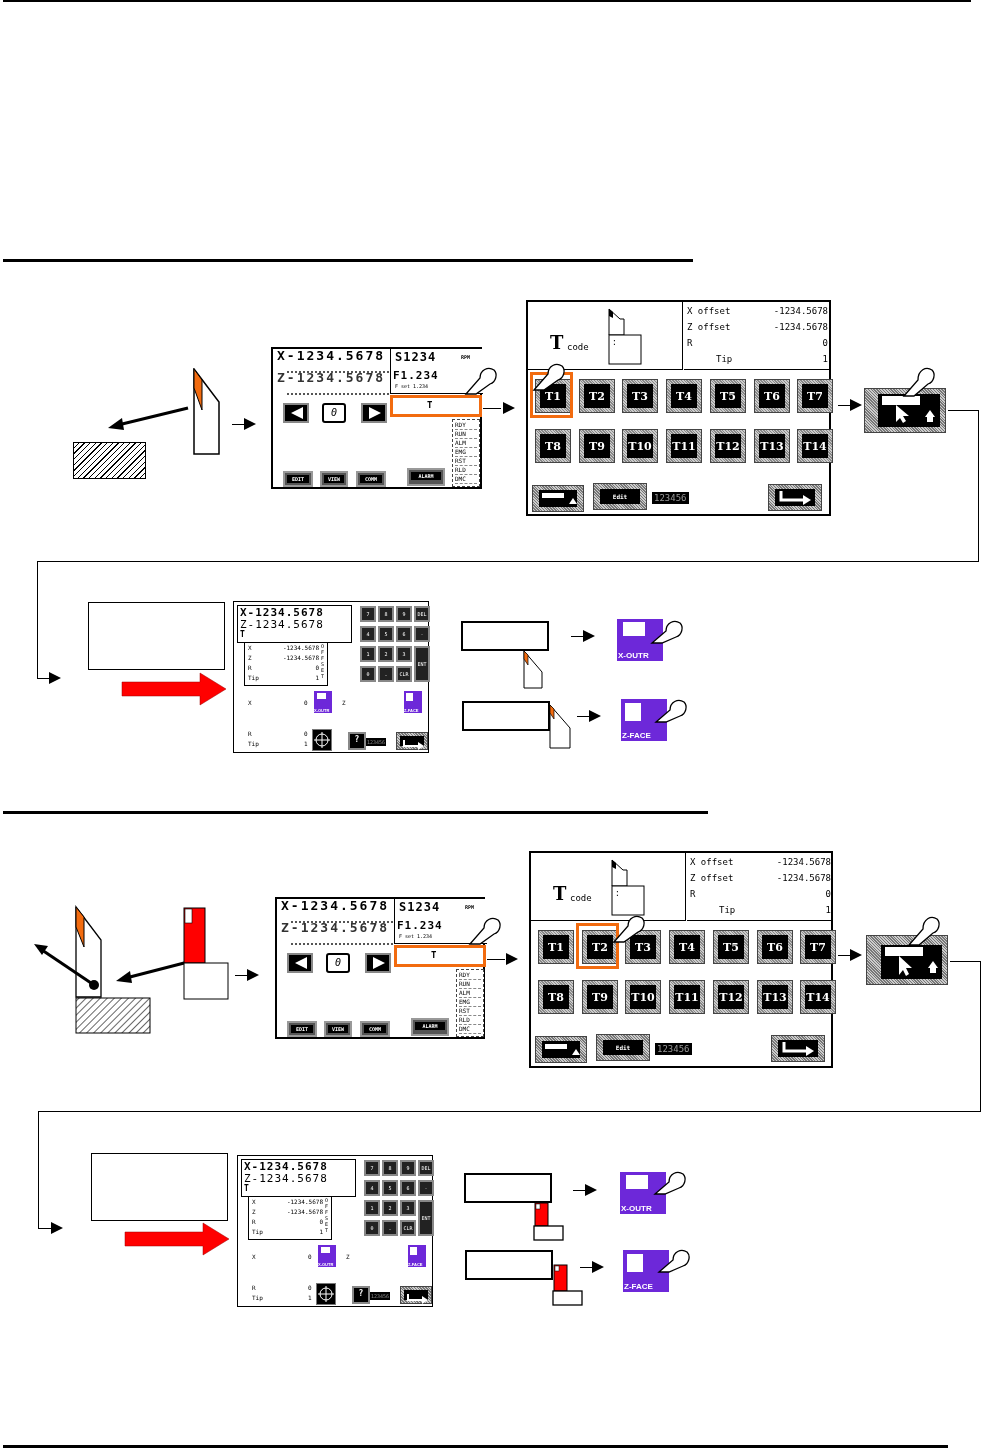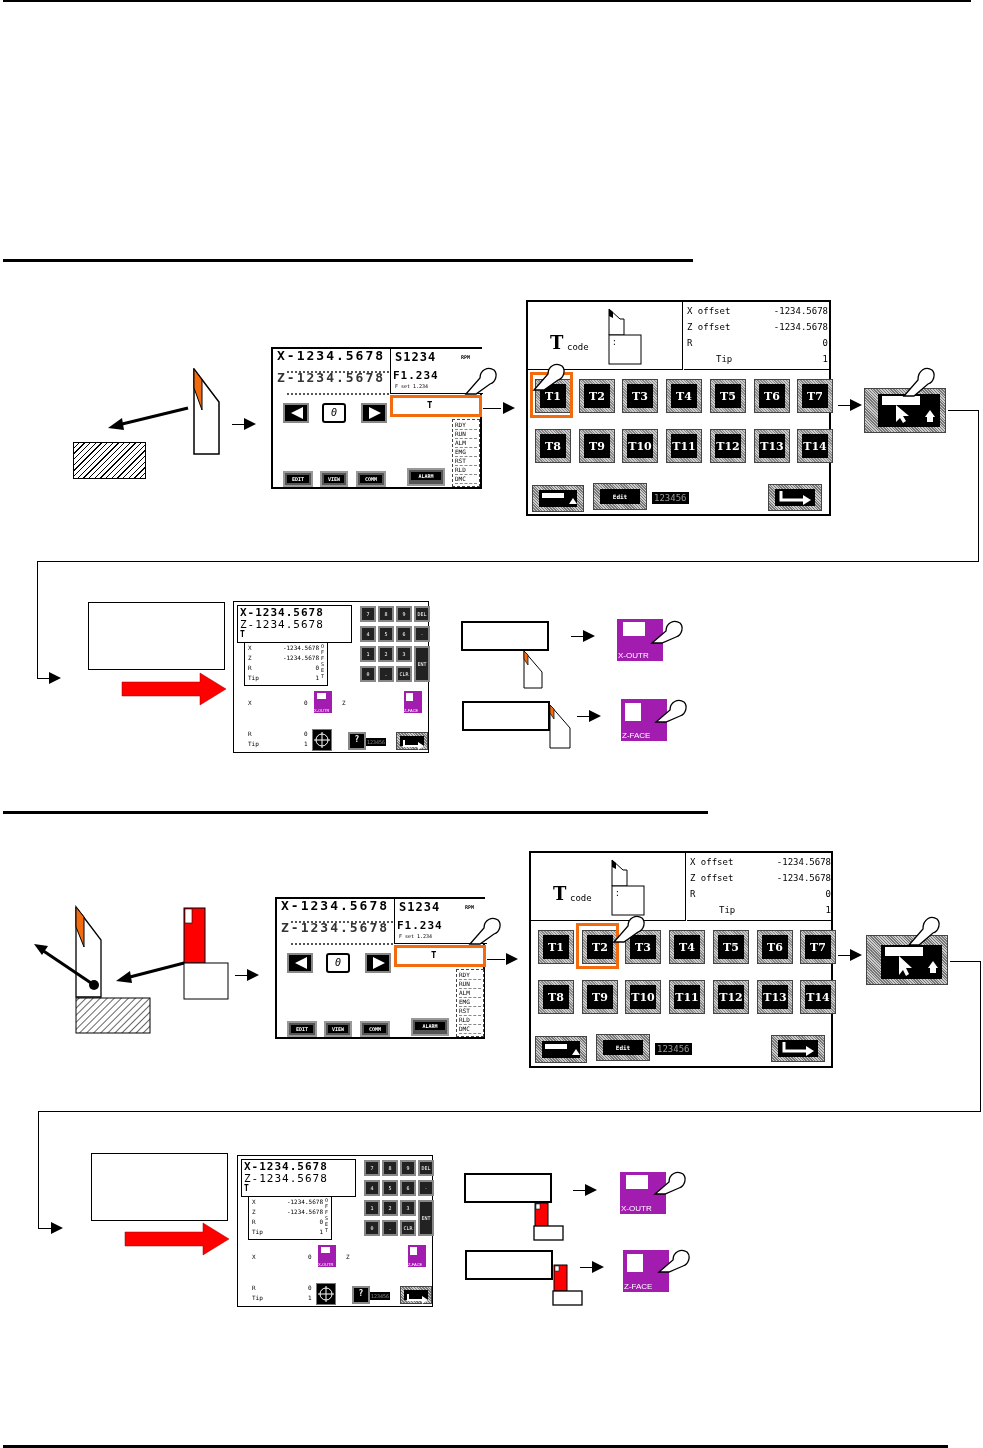--- a/index.html
+++ b/index.html
@@ -26,21 +26,21 @@
   
   .tbtn { position:absolute; width:36px; height:34px; background:repeating-linear-gradient(45deg,#888 0 1px,#ccc 1px 2px); box-sizing:border-box; border:1px solid #444; }
   .tbtn .inner { position:absolute; left:4px; top:4px; right:4px; bottom:4px; background:#000; color:#fff; font-family:"DejaVu Serif", serif; font-weight:bold; font-size:11px; display:flex; align-items:center; justify-content:center; }
   .hatchframe { background:repeating-linear-gradient(45deg,#777 0 1px,#ccc 1px 2px); border:1px solid #444; box-sizing:border-box; }
 
   .hatched { background:repeating-linear-gradient(-45deg,#fff 0 3px,#000 3px 4px); border:1px solid #000; box-sizing:border-box; }
   .arrowhead-r { position:absolute; width:0; height:0; border-top:6px solid transparent; border-bottom:6px solid transparent; border-left:12px solid #000; }
   .line { position:absolute; background:#000; }
   .key { position:absolute; width:16px; height:16px; background:#222; border:2px solid #888; box-sizing:border-box; color:#fff; font-size:5px; display:flex; align-items:center; justify-content:center; }
   .emptybox { position:absolute; border:1px solid #000; background:#fff; box-sizing:border-box; }
-  .icon-dark { position:absolute; background:#a21caf; color:#fff; font-family:"Liberation Sans", sans-serif; font-weight:normal; }
+  .icon-dark { position:absolute; background:#6d28d9; color:#fff; font-family:"Liberation Sans", sans-serif; font-weight:bold; }
 </style>
 </head>
 <body>
 
 <div class="rule" style="left:3px;top:0;width:968px;height:2px;"></div>
 <div class="rule" style="left:3px;top:259px;width:690px;height:3px;"></div>
 <div class="rule" style="left:3px;top:811px;width:705px;height:3px;"></div>
 <div class="rule" style="left:3px;top:1445px;width:945px;height:3px;"></div>
 
 <div>

